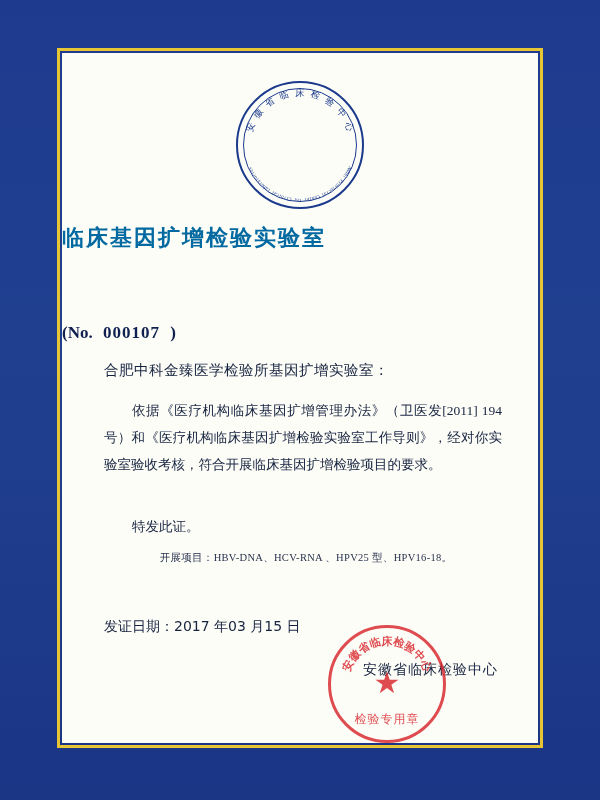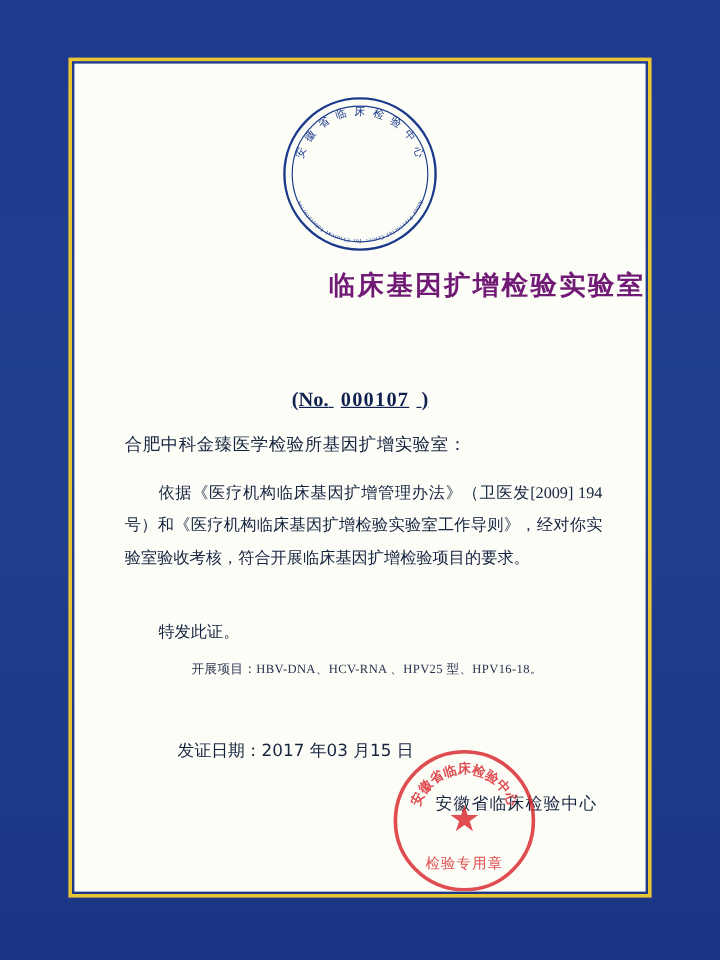--- a/index.html
+++ b/index.html
@@ -112,49 +112,48 @@
     border-left: 13px solid transparent;
     border-right: 13px solid transparent;
     border-bottom: 20px solid #cf2027;
   }
 
   
   .title-line1 {
     position: absolute;
     top: 170px;
     width: 100%;
-    text-align: right;
+    text-align: left;
     font-family: "DejaVu Sans", sans-serif;
     font-weight: bold;
     font-size: 22px;
-    color: #701a75;
+    color: #0369a1;
     letter-spacing: 2px;
   }
   .title-line2 {
     position: absolute;
     top: 208px;
     width: 100%;
     text-align: center;
     font-family: "DejaVu Sans", sans-serif;
     font-weight: bold;
     font-size: 39px;
     color: #1c3fa0;
     letter-spacing: 3px;
     line-height: 48px;
   }
   .cert-no {
     position: absolute;
     top: 270px;
     width: 100%;
-    text-align: center;
+    text-align: left;
     font-family: "Liberation Serif", serif;
     font-size: 17px;
     color: #10204f;
     font-weight: bold;
-    text-decoration: underline;
   }
   .cert-no .num {
     font-family: "Liberation Serif", serif;
     letter-spacing: 1px;
     padding: 0 6px;
   }
 
   
   .addressee {
     position: absolute;
@@ -199,21 +198,20 @@
     line-height: 27px;
   }
   .issue-date {
     position: absolute;
     top: 560px;
     left: 42px;
     font-family: "DejaVu Sans", sans-serif;
     font-size: 14px;
     color: #16233f;
     line-height: 27px;
-    margin-left: 44px;
   }
   .issuer {
     position: absolute;
     top: 608px;
     right: 40px;
     font-family: "DejaVu Sans", sans-serif;
     font-size: 14px;
     color: #16233f;
     letter-spacing: 1px;
   }
@@ -342,21 +340,21 @@
 
       <div class="title-line1">临床基因扩增检验实验室</div>
 
       <div class="cert-no">
         <span>(No.</span>
         <span class="num">000107</span>
         <span>)</span>
       </div>
 
       <div class="addressee">合肥中科金臻医学检验所基因扩增实验室：</div>
-      <div class="para para-main">依据《医疗机构临床基因扩增管理办法》（卫医发[2009] 194 号）和《医疗机构临床基因扩增检验实验室工作导则》，经对你实验室验收考核，符合开展临床基因扩增检验项目的要求。</div>
+      <div class="para para-main">依据《医疗机构临床基因扩增管理办法》（卫医发[2011] 194 号）和《医疗机构临床基因扩增检验实验室工作导则》，经对你实验室验收考核，符合开展临床基因扩增检验项目的要求。</div>
       <div class="para para-note">特发此证。</div>
       <div class="projects">开展项目：HBV-DNA、HCV-RNA 、HPV25 型、HPV16-18。</div>
 
       <div class="issue-date">
         <span>发证日期：</span><span>2017 年03 月15 日</span>
       </div>
 
       <div class="issuer">安徽省临床检验中心</div>
 
       <div class="stamp">

